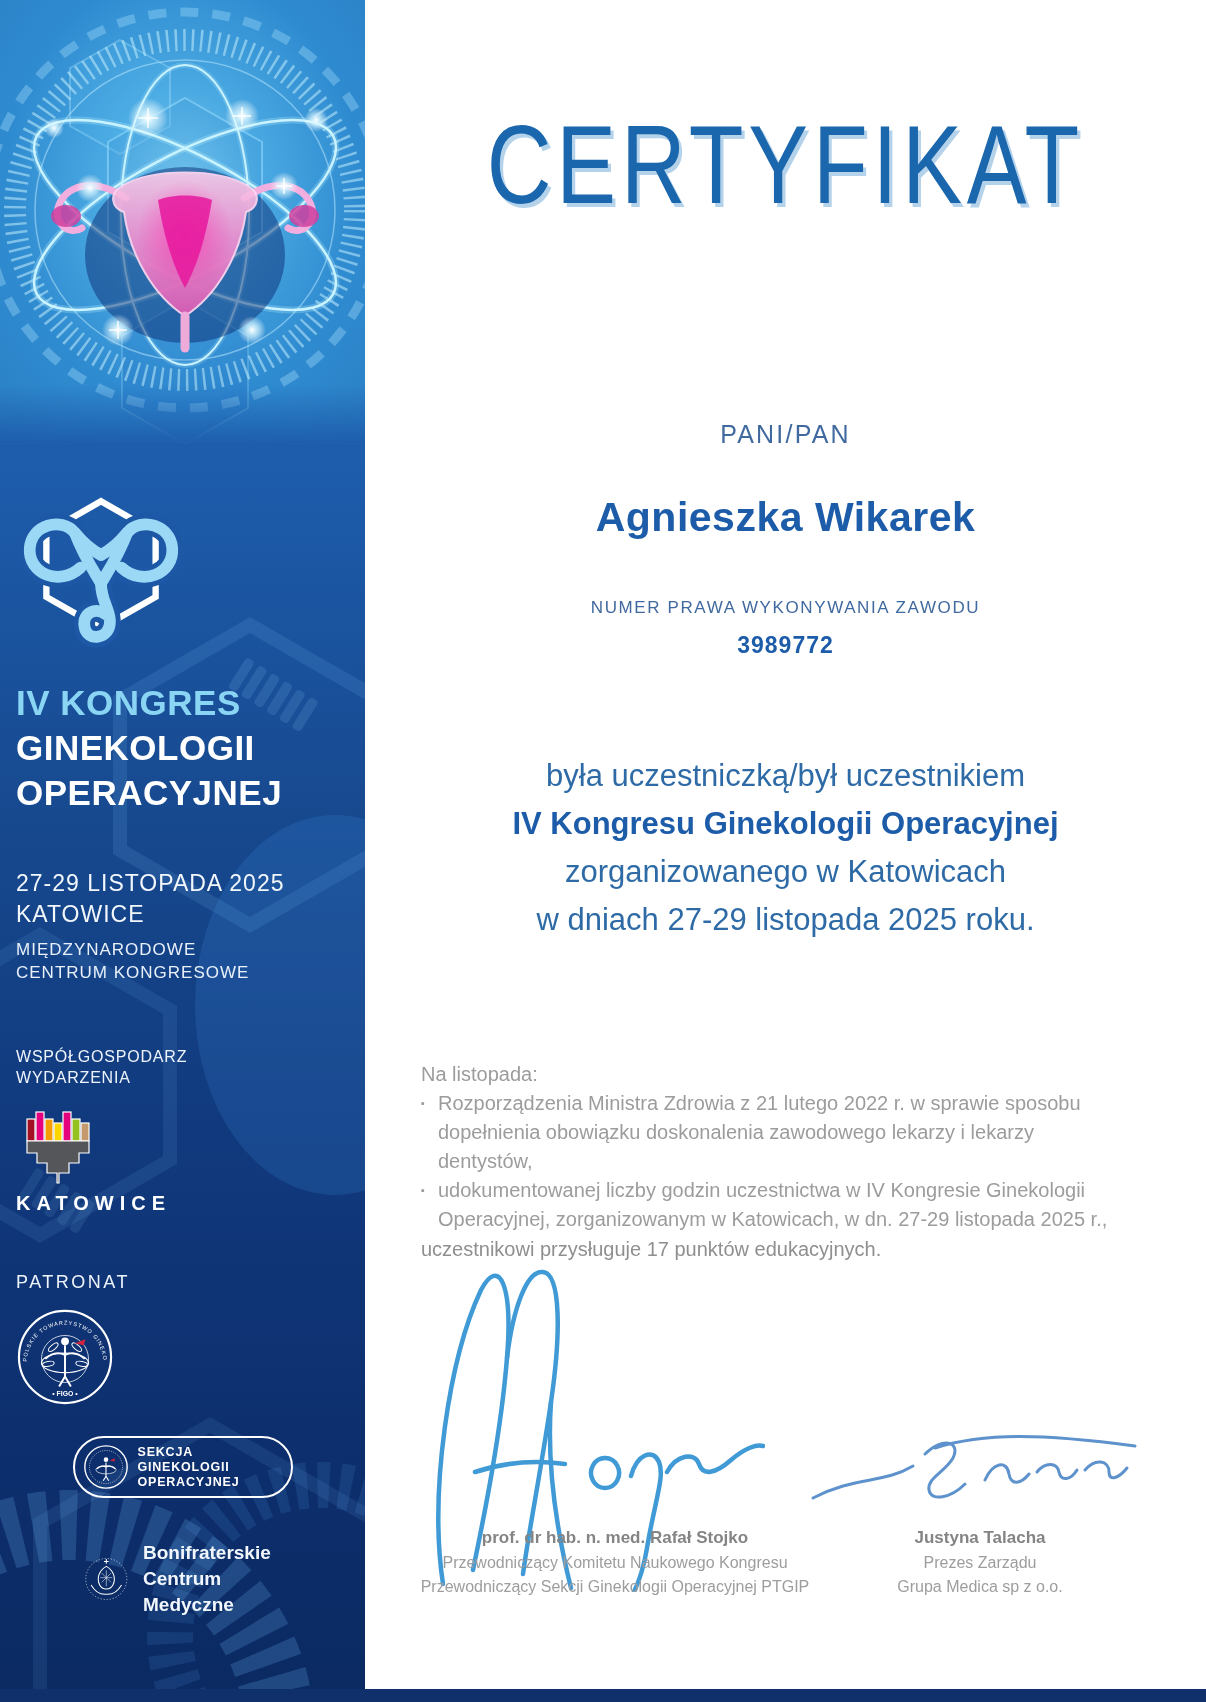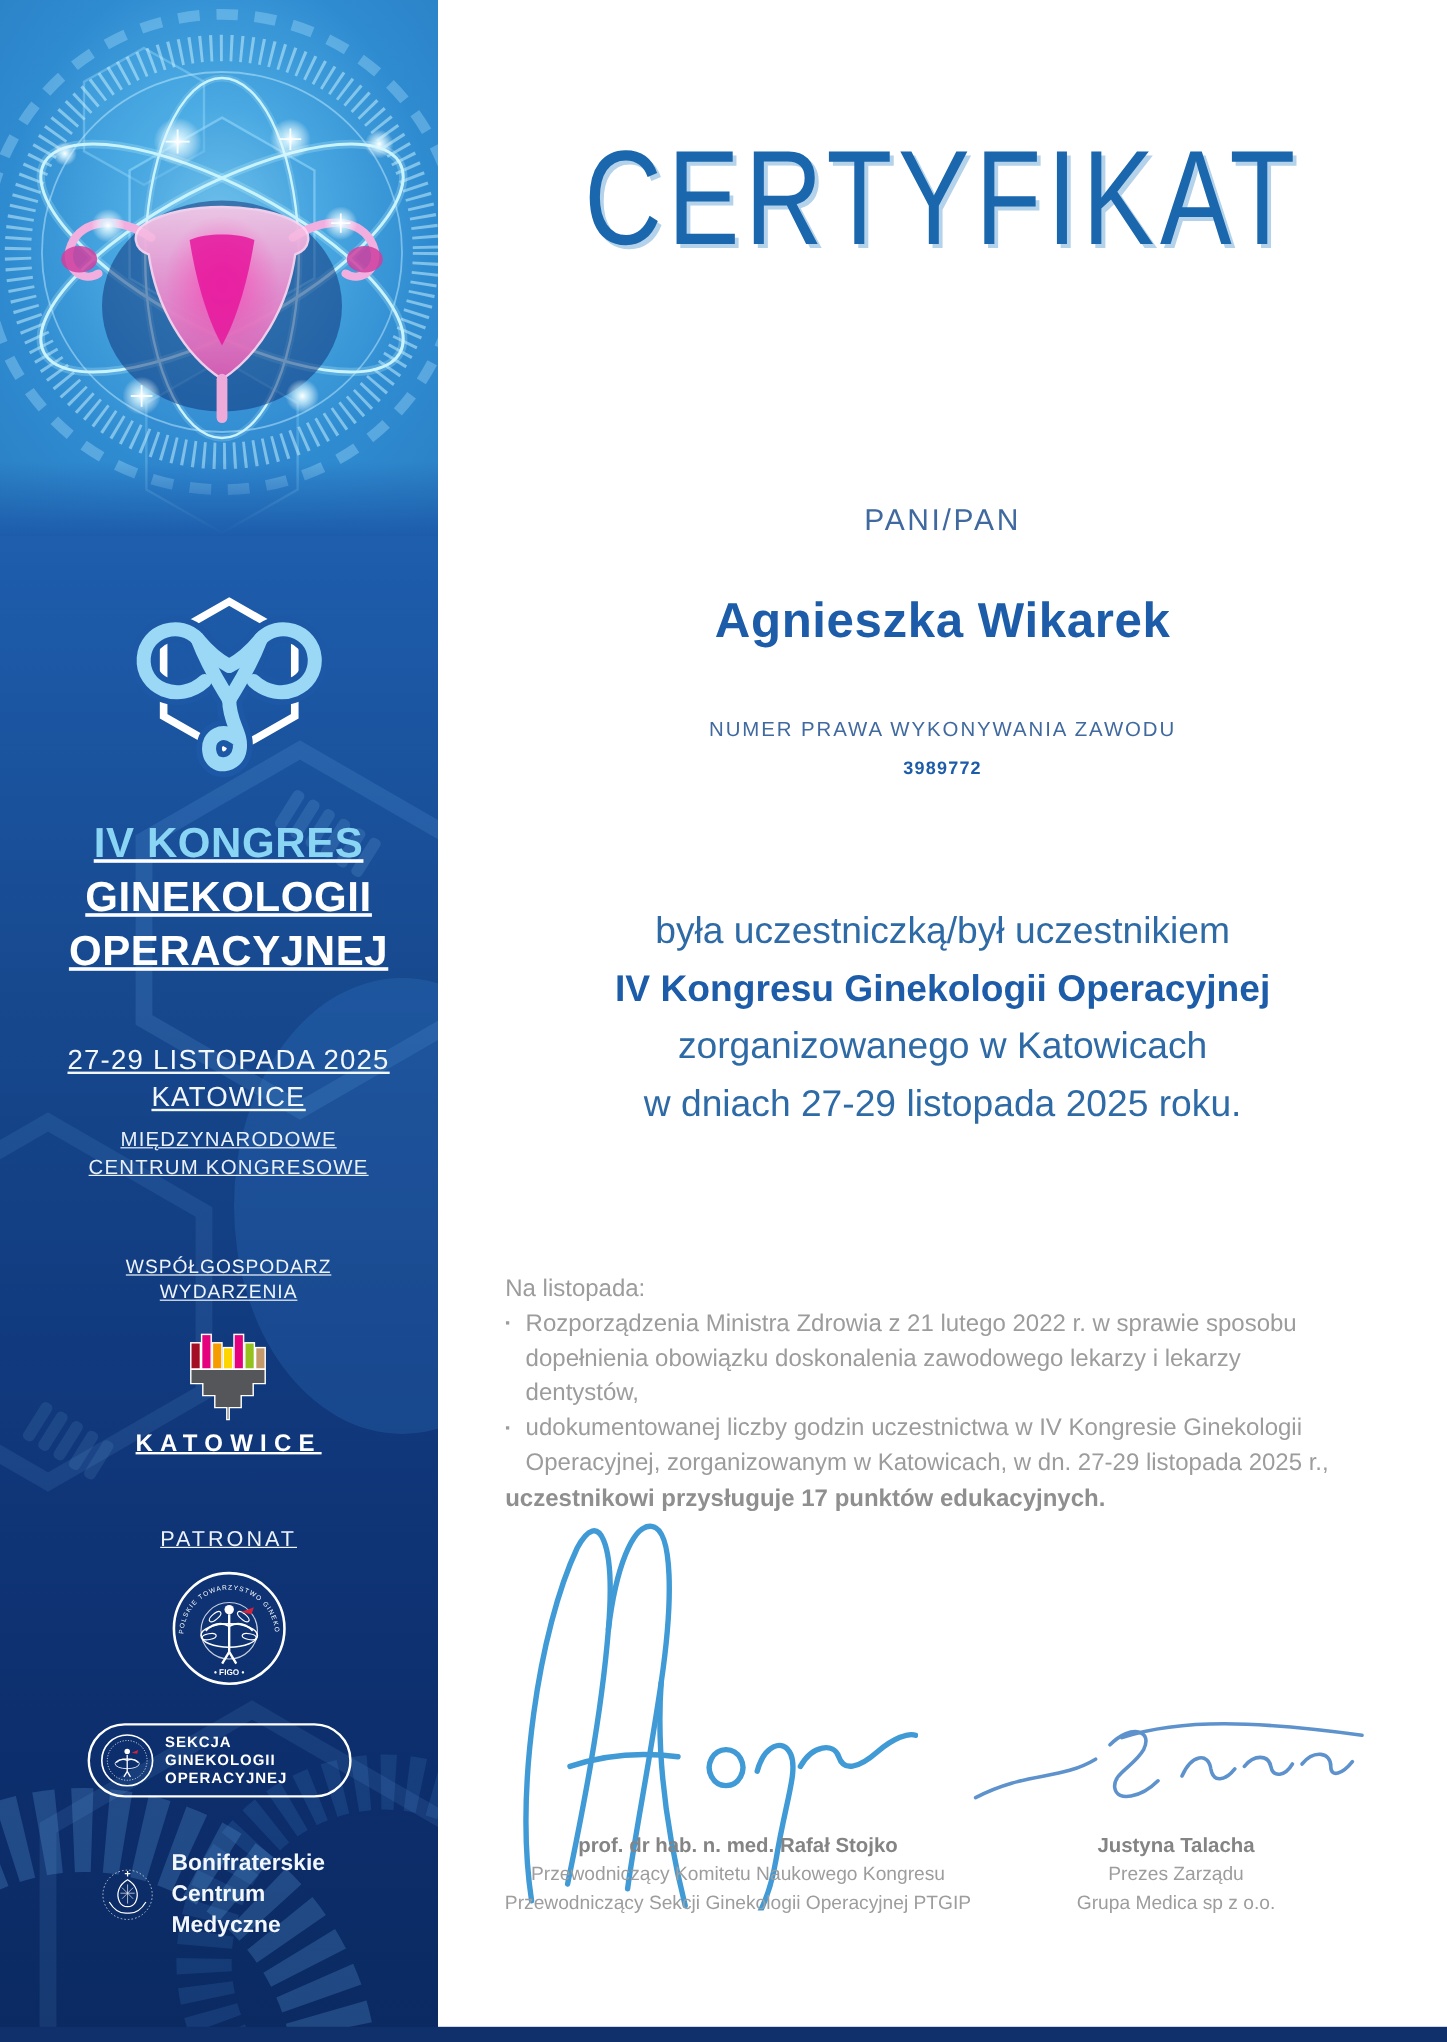--- a/index.html
+++ b/index.html
@@ -7,21 +7,21 @@
         font-family:"Liberation Sans","DejaVu Sans",sans-serif;}
   .abs{position:absolute;}
 
   
   .sidebar{position:absolute;left:0;top:0;width:365px;height:1702px;color:#fff;
     background:linear-gradient(180deg,#2b84c6 0%,#1d5cab 28%,#17498f 48%,#113a7e 66%,#0d2f6e 84%,#0b2a62 100%);}
   .hero{position:absolute;left:0;top:0;width:365px;height:445px;}
   .hero-fade{position:absolute;left:0;top:385px;width:365px;height:62px;
     background:linear-gradient(180deg,rgba(29,92,171,0),#1d5cab);}
   .side-texture{position:absolute;left:0;top:445px;width:365px;height:1257px;pointer-events:none;}
-  .side-center{left:16px;right:0;text-align:center;text-decoration:underline;}
+  .side-center{left:16px;right:0;}
   .congress-title{top:680px;font-weight:bold;font-size:35px;line-height:45px;letter-spacing:.5px;}
   .congress-title .lt{color:#8ad4f4;}
   .congress-title .wh{color:#ffffff;}
   .date-block{top:868px;font-size:23px;line-height:31px;letter-spacing:1px;color:#f2f7fc;}
   .venue-block{top:938px;font-size:17px;line-height:23px;letter-spacing:1px;color:#e8f0f9;}
   .cohost-block{top:1046px;font-size:16px;line-height:21px;letter-spacing:.8px;color:#eef4fb;}
   .kato-logo{top:1108px;}
   .kato-word{top:1192px;font-size:20px;font-weight:bold;letter-spacing:6px;color:#ffffff;}
   .patronat{top:1272px;font-size:18px;letter-spacing:2.5px;color:#eef4fb;}
   .figo-wrap{top:1308px;}
@@ -35,27 +35,27 @@
 
   
   .main{position:absolute;left:365px;top:0;width:841px;height:1702px;}
   .center{left:0;right:0;text-align:center;}
   .cert-title{top:100px;font-size:112px;font-weight:400;color:#1a67ad;letter-spacing:6px;
     transform:scaleX(.8);transform-origin:50% 50%;white-space:nowrap;
     text-shadow:4px 4px 0 rgba(118,173,216,.55);}
   .salutation{top:420px;font-size:25px;letter-spacing:2.2px;color:#40699f;}
   .holder-name{top:494px;font-size:41px;font-weight:bold;color:#1d5ca9;letter-spacing:.5px;}
   .license-label{top:598px;font-size:17px;letter-spacing:1.6px;color:#40699f;}
-  .license-number{top:632px;font-size:15px;font-weight:bold;color:#1d5ca9;letter-spacing:1px;}
+  .license-number{top:632px;font-size:23px;font-weight:bold;color:#1d5ca9;letter-spacing:1px;}
   .participation{top:752px;font-size:31px;line-height:48px;color:#2e6ba6;}
   .participation .bold-line{font-weight:bold;color:#1d5ca9;text-align:center;}
   .basis{top:1060px;left:56px;width:706px;text-align:left;font-size:20px;line-height:29px;color:#9c9c9c;}
   .basis-item{display:flex;}
   .basis-item .marker{width:17px;flex:0 0 17px;font-size:11px;line-height:29px;color:#9c9c9c;}
-  .basis-conclusion{font-weight:bold;color:#8f8f8f;margin-top:1px;}
+  .basis-conclusion{font-weight:normal;color:#8f8f8f;margin-top:1px;}
   .sig-caption{font-size:16px;line-height:19px;color:#9d9d9d;}
   .sig-caption .sig-name{font-size:17px;font-weight:bold;color:#848484;margin-bottom:6px;}
   .sig-caption div{margin-bottom:5px;}
   .cap-left{top:1528px;left:55px;width:390px;text-align:center;}
   .cap-right{top:1528px;left:440px;width:350px;text-align:center;}
   .sig-left{top:1262px;left:50px;}
   .sig-right{top:1424px;left:440px;}
   .accreditation{top:1636px;font-size:18px;letter-spacing:.3px;color:#9d9d9d;}
   .bottom-bar{position:absolute;left:0;bottom:0;width:1206px;height:13px;background:#10306b;}
 </style>

